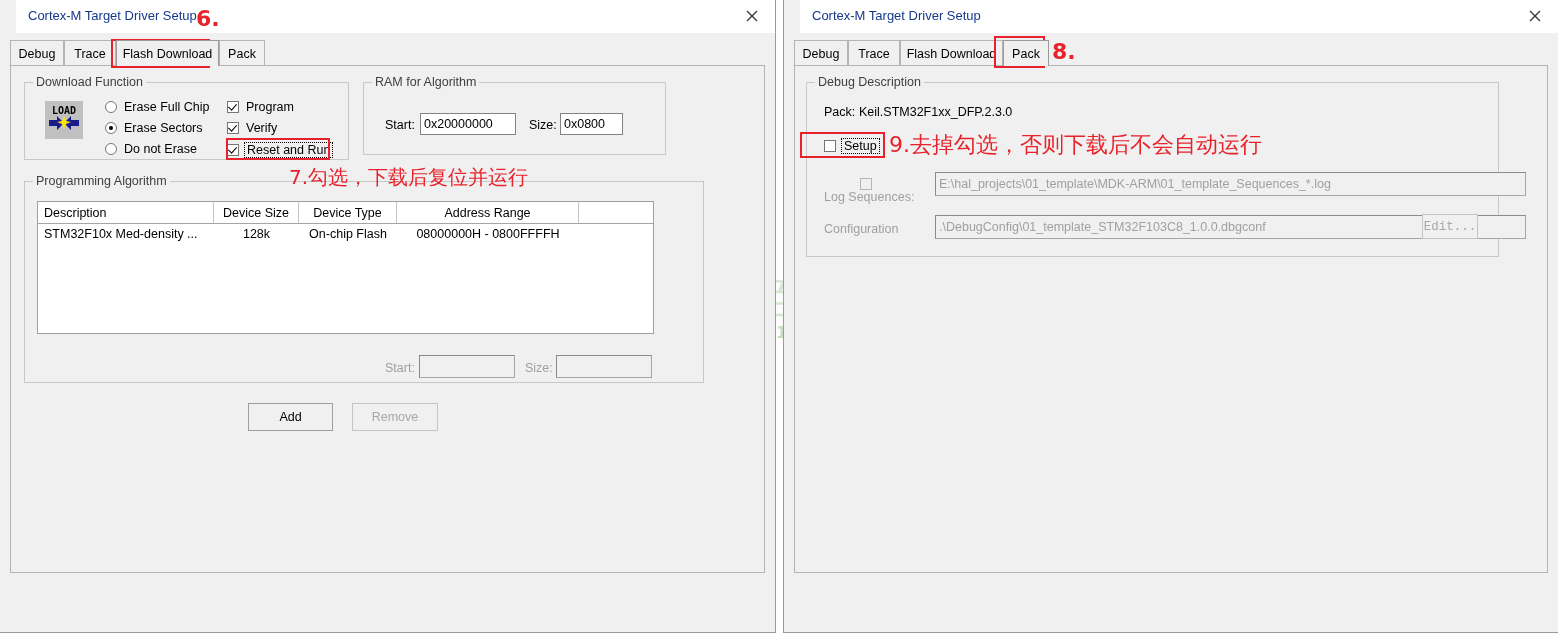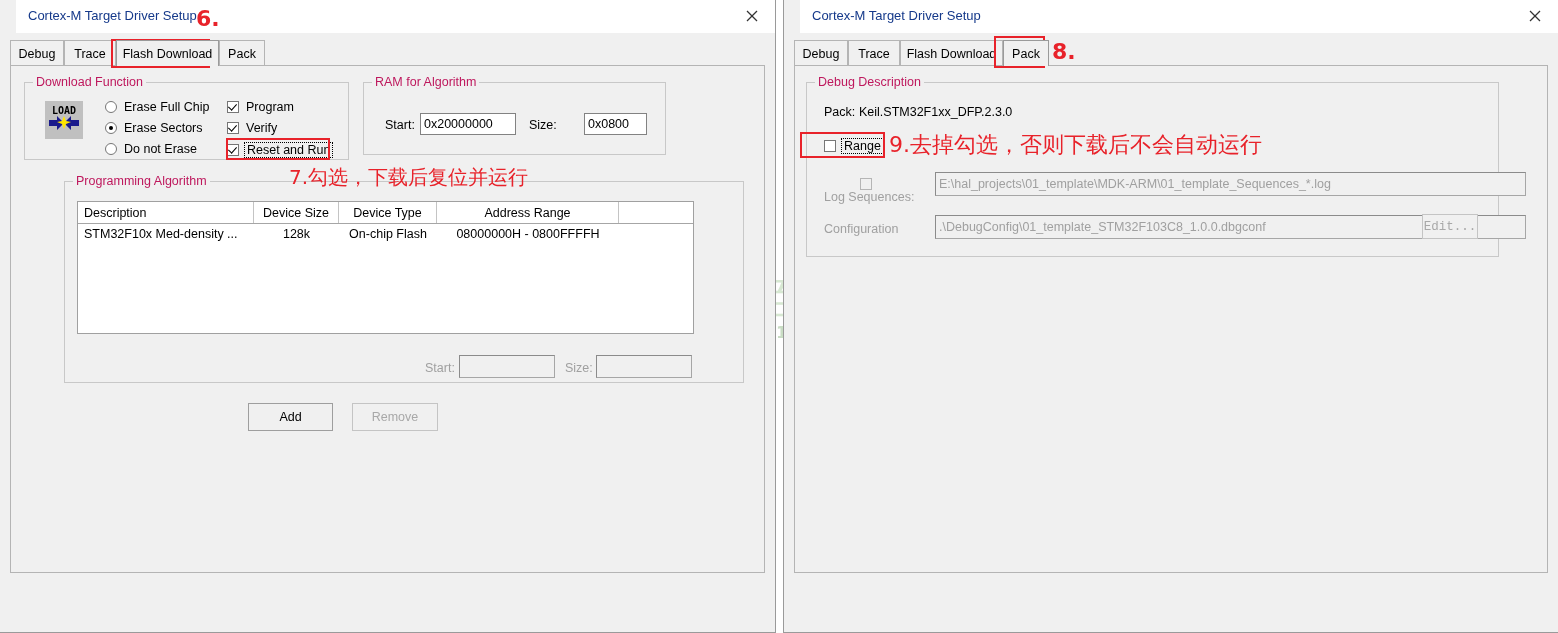--- a/index.html
+++ b/index.html
@@ -74,21 +74,21 @@
   .group{
     position:absolute;
     border:1px solid #c8c8c8;
     box-sizing:border-box;
   }
   .group > .legend{
     position:absolute;top:-8px;left:8px;
     background:#f0f0f0;
     padding:0 3px;
     font-size:12.5px;
-    color:#be185d;
+    color:#404040;
     white-space:nowrap;
     text-align:right;
   }
 
   
   .radio,.checkbox{
     position:absolute;
     display:flex;align-items:center;
     font-size:12.5px;
     white-space:nowrap;
@@ -299,24 +299,24 @@
       <span class="cbox on"></span>
       <span class="focusdots">Reset and Run</span>
     </div>
   </div>
 
   <div class="group" style="left:363px;top:82px;width:303px;height:73px;">
     <div class="legend">RAM for Algorithm</div>
     <div class="lbl" style="left:21px;top:35px;">Start:</div>
     <div class="tinput" style="left:56px;top:30px;width:96px;height:22px;">0x20000000</div>
     <div class="lbl" style="left:165px;top:35px;">Size:</div>
-    <div class="tinput" style="left:196px;top:30px;width:63px;height:22px;margin-left:24px;">0x0800</div>
-  </div>
-
-  <div class="group" style="left:24px;top:181px;width:680px;height:202px;margin-left:40px;">
+    <div class="tinput" style="left:196px;top:30px;width:63px;height:22px;">0x0800</div>
+  </div>
+
+  <div class="group" style="left:24px;top:181px;width:680px;height:202px;">
     <div class="legend">Programming Algorithm</div>
 
     <div class="table" style="left:12px;top:19px;width:617px;height:133px;">
       <div class="thead">
         <div class="th l" style="width:176px;">Description</div>
         <div class="th" style="width:85px;">Device Size</div>
         <div class="th" style="width:98px;">Device Type</div>
         <div class="th" style="width:182px;">Address Range</div>
         <div class="th" style="width:74px;"></div>
       </div>
@@ -381,21 +381,21 @@
   <div class="tabpanel" id="panel-right"></div>
 
   <div class="group" style="left:22px;top:82px;width:693px;height:175px;">
     <div class="legend">Debug Description</div>
 
     <div class="lbl" style="left:17px;top:22px;">Pack:</div>
     <div class="lbl" style="left:52px;top:22px;">Keil.STM32F1xx_DFP.2.3.0</div>
 
     <div class="checkbox" style="left:17px;top:55px;">
       <span class="cbox"></span>
-      <span class="focusdots">Range</span>
+      <span class="focusdots">Setup</span>
     </div>
 
     <div class="checkbox" style="left:17px;top:95px;flex-direction:column;">
       <span class="cbox dis"></span>
       <span class="disabled-text">Log Sequences:</span>
     </div>
     <div class="tinput dis sunken" style="left:128px;top:89px;width:591px;height:24px;">E:\hal_projects\01_template\MDK-ARM\01_template_Sequences_*.log</div>
 
     <div class="lbl disabled-text" style="left:17px;top:139px;">Configuration</div>
     <div class="tinput dis sunken" style="left:128px;top:132px;width:591px;height:24px;">.\DebugConfig\01_template_STM32F103C8_1.0.0.dbgconf</div>

